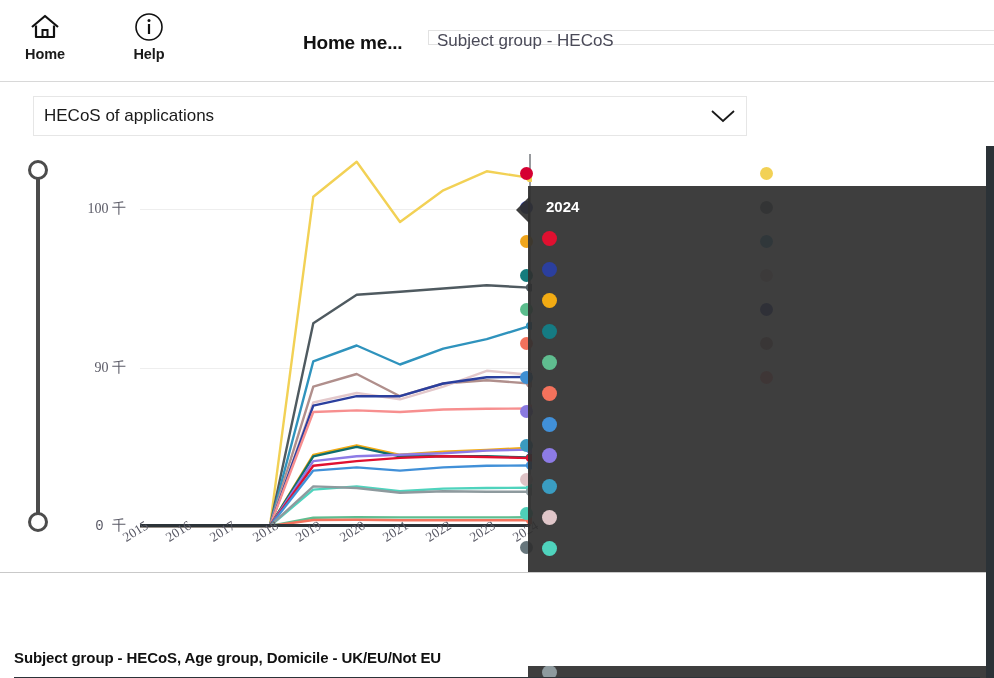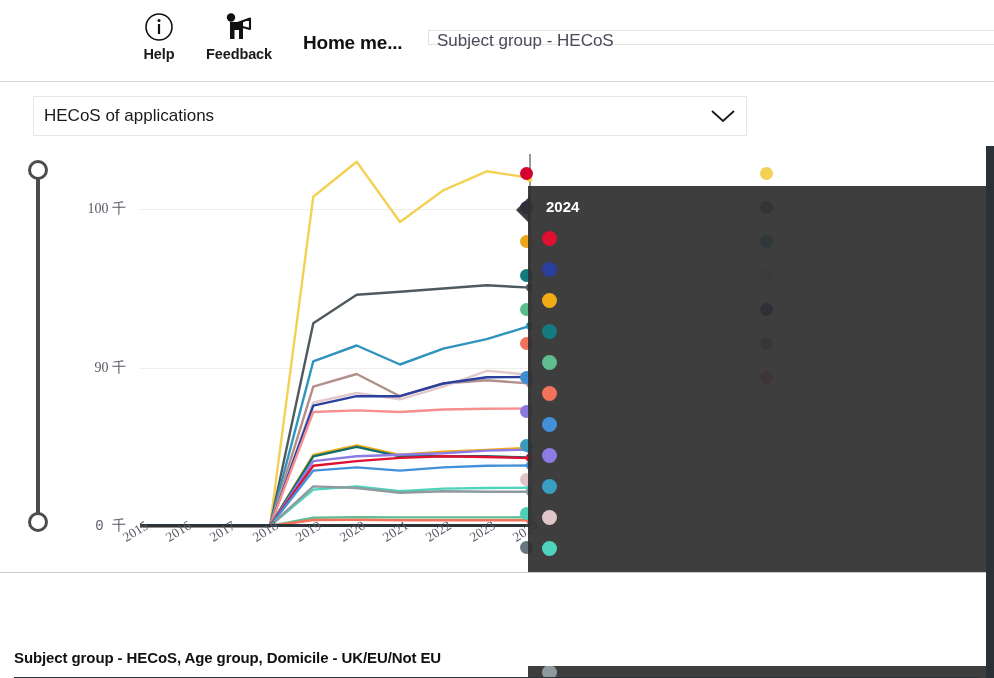--- a/index.html
+++ b/index.html
@@ -16,21 +16,21 @@
     box-sizing:border-box;
   }
   .navbtn{
     position:absolute;top:8px;width:80px;height:64px;
     display:flex;flex-direction:column;align-items:center;justify-content:flex-start;
     cursor:pointer;
   }
   .navbtn .ico{height:38px;display:flex;align-items:center;justify-content:center;}
   .navbtn .lbl{font-size:14.5px;font-weight:bold;color:#1a1a1a;letter-spacing:-0.1px;}
   #nav-home{left:5px;}
-  #nav-help{left:119px;text-align:center;}
+  #nav-help{left:109px;text-align:center;}
   #nav-feedback{left:199px;}
 
   #showme{
     position:absolute;left:303px;top:32px;
     font-size:19px;font-weight:bold;color:#111;letter-spacing:-0.2px;
   }
   #subject-input{
     position:absolute;left:428px;top:30px;width:573px;height:15px;
     border:1px solid #e2e2e2;background:#fff;box-sizing:border-box;
     display:flex;padding-left:8px;
@@ -120,42 +120,42 @@
     letter-spacing:-0.1px;
   }
   #footer-rule{position:absolute;left:14px;top:104px;width:966px;height:2px;background:#2c3338;}
   #right-edge{position:absolute;left:986px;top:146px;width:8px;height:532px;background:#2b3237;}
 </style>
 </head>
 <body>
 
 <div id="header">
 
+  <div class="navbtn" id="nav-home">
+    <span class="ico">
+      <svg width="32" height="30" viewBox="0 0 32 30">
+        <path d="M3 15 L16 4 L29 15" fill="none" stroke="#111" stroke-width="2.2" stroke-linejoin="round"></path>
+        <path d="M7 13.5 L7 25 L25 25 L25 13.5" fill="none" stroke="#111" stroke-width="2.2" stroke-linejoin="round"></path>
+        <path d="M13.5 25 L13.5 18 L18.5 18 L18.5 25" fill="none" stroke="#111" stroke-width="2"></path>
+      </svg>
+    </span>
+    <span class="lbl">Home</span>
+  </div>
 
   <div class="navbtn" id="nav-help">
     <span class="ico">
       <svg width="32" height="32" viewBox="0 0 32 32">
         <circle cx="16" cy="16" r="13" fill="none" stroke="#111" stroke-width="1.6"></circle>
         <circle cx="16" cy="9.5" r="1.5" fill="#111"></circle>
         <rect x="14.9" y="13" width="2.2" height="10" fill="#111"></rect>
       </svg>
     </span>
     <span class="lbl">Help</span>
   </div>
 
-  <div class="navbtn" id="nav-feedback">
-    <span class="ico">
-      <svg width="34" height="32" viewBox="0 0 34 32">
-        <circle cx="9" cy="6.5" r="4.2" fill="#111"></circle>
-        <path d="M8 11 L8 28 L12.5 28 L12.5 19 L17 19 L17 28 L21 28 L21 11 Z" fill="#111"></path>
-        <path d="M13 13 L28 7.5 L28 18 L13 14 Z" fill="none" stroke="#111" stroke-width="2.1" stroke-linejoin="round"></path>
-      </svg>
-    </span>
-    <span class="lbl">Feedback</span>
-  </div>
 
   <div id="showme">Home me...</div>
 
   <div id="subject-input">
     <span>Subject group - HECoS</span>
   </div>
 </div>
 
 <div id="measure-select">
   <span id="measure-value">HECoS of applications</span>

